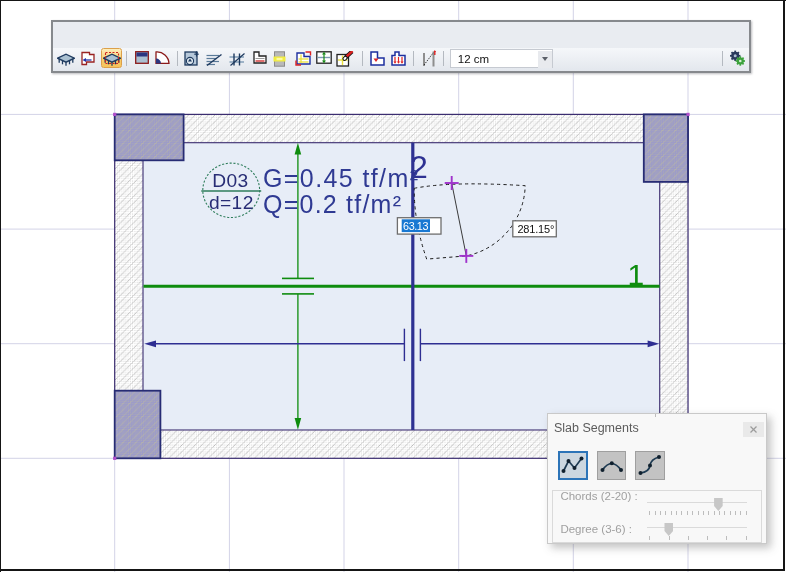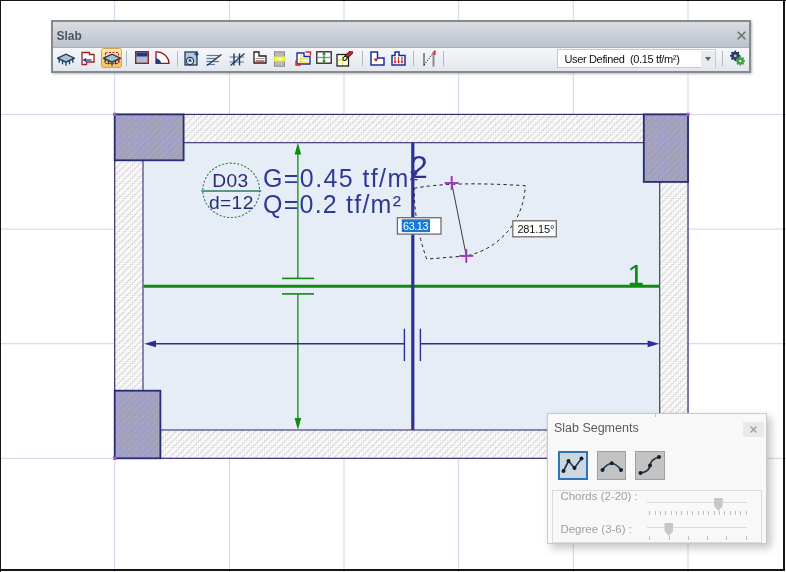--- a/index.html
+++ b/index.html
@@ -152,29 +152,20 @@
 
 <rect x="397.4" y="217.7" width="43.6" height="16.4" fill="#ffffff" stroke="#6e6e6e" stroke-width="1.3"></rect>
 <rect x="401.7" y="219.3" width="28.3" height="12.8" fill="#1878d2"></rect>
 <text x="403" y="229.9" font-size="10.8" fill="#ffffff" textLength="25.5">63.13</text>
 
 <rect x="512.8" y="220.8" width="43.5" height="16" fill="#ffffff" stroke="#6e6e6e" stroke-width="1.3"></rect>
 <text x="517.4" y="232.8" font-size="11" fill="#111111" textLength="37">281.15°</text>
 </svg>
 
 <div id="slabwin">
-  <div id="ttl">
-        <span class="t">Slab</span>
-        <svg style="position:absolute;left:684px;top:8.6px" width="9" height="9" viewBox="0 0 9 9">
-          <g stroke="#6e6e6e" stroke-width="1.5">
-            <line x1="0.7" y1="0.7" x2="8.3" y2="8.3"></line>
-            <line x1="8.3" y1="0.7" x2="0.7" y2="8.3"></line>
-          </g>
-        </svg>
-      </div>
   <div id="tbar">
     <svg class="ic" style="left:4px" width="18" height="15" viewBox="0 0 18 15">
       <polygon points="0.6,7.2 9,3.2 17.4,7.2 9,11.2" fill="#a9c0d1" stroke="#1e3a5f" stroke-width="1.3"></polygon>
       <g stroke="#1e3a5f" stroke-width="1.3">
             <line x1="2.2" y1="7.8" x2="2.2" y2="11.8"></line>
             <line x1="15.8" y1="7.8" x2="15.8" y2="11.8"></line>
             <line x1="9" y1="11.2" x2="9" y2="14.8"></line>
             <line x1="5.5" y1="9.5" x2="5.5" y2="13.3"></line>
             <line x1="12.5" y1="9.5" x2="12.5" y2="13.3"></line>
           </g>
@@ -291,22 +282,22 @@
     </svg>
     <div class="sep" style="left:360.4px"></div>
     <svg class="ic" style="left:368.1px;top:1.5px" width="16" height="17" viewBox="0 0 16 17">
       <rect x="2" y="3" width="2" height="13" fill="#8e8e8e"></rect>
       <rect x="11.5" y="1.5" width="2" height="15" fill="#8e8e8e"></rect>
       <line x1="3" y1="15" x2="12.5" y2="2.5" stroke="#222" stroke-width="1" stroke-dasharray="1.3,1.3"></line>
       <line x1="13.8" y1="5" x2="13.8" y2="1" stroke="#dd2222" stroke-width="1.4"></line>
       <polygon points="13.8,0 15,2 12.6,2" fill="#dd2222"></polygon>
     </svg>
     <div class="sep" style="left:390.1px"></div>
-    <div class="cmb" style="left:503.5px;width:159.5px">
-          <span class="tx" style="font-size:11px;letter-spacing:-0.35px">User Defined  (0.15 tf/m²)</span>
+    <div class="cmb" style="left:396.8px;width:103.7px">
+          <span class="tx">12 cm</span>
           <span class="ab"></span>
           <span class="ar"></span>
         </div>
     <div class="sep" style="left:669px"></div>
     <svg class="ic" style="left:675.5px;top:2.2px" width="17" height="16" viewBox="0 0 17 16">
       <g fill="#2a3a5e">
         <circle cx="6.2" cy="5.8" r="4"></circle>
         <g stroke="#2a3a5e" stroke-width="1.8">
               <line x1="6.2" y1="0.6" x2="6.2" y2="11"></line>
               <line x1="1" y1="5.8" x2="11.4" y2="5.8"></line>

